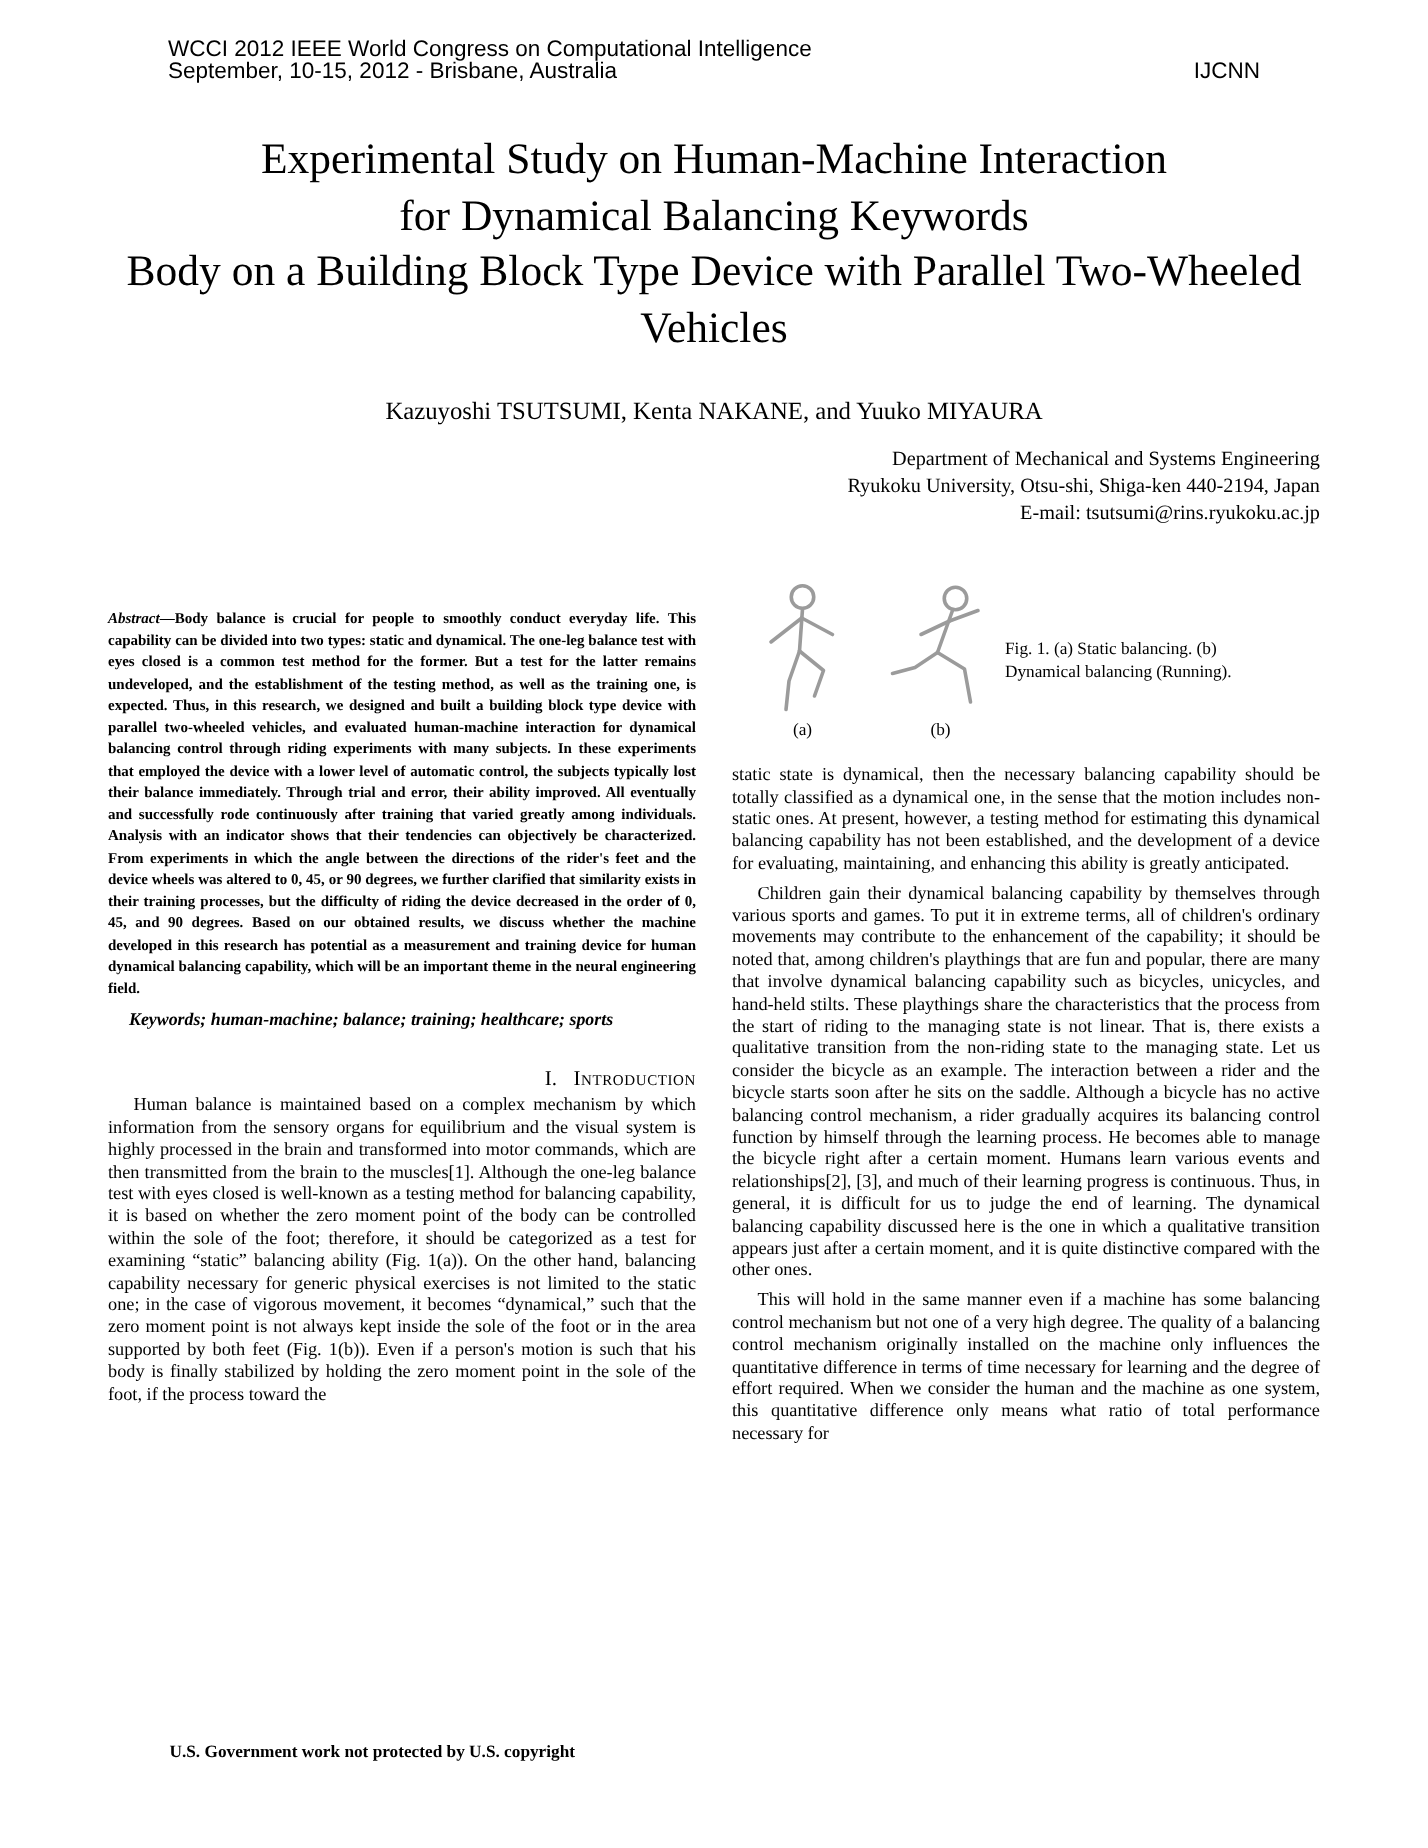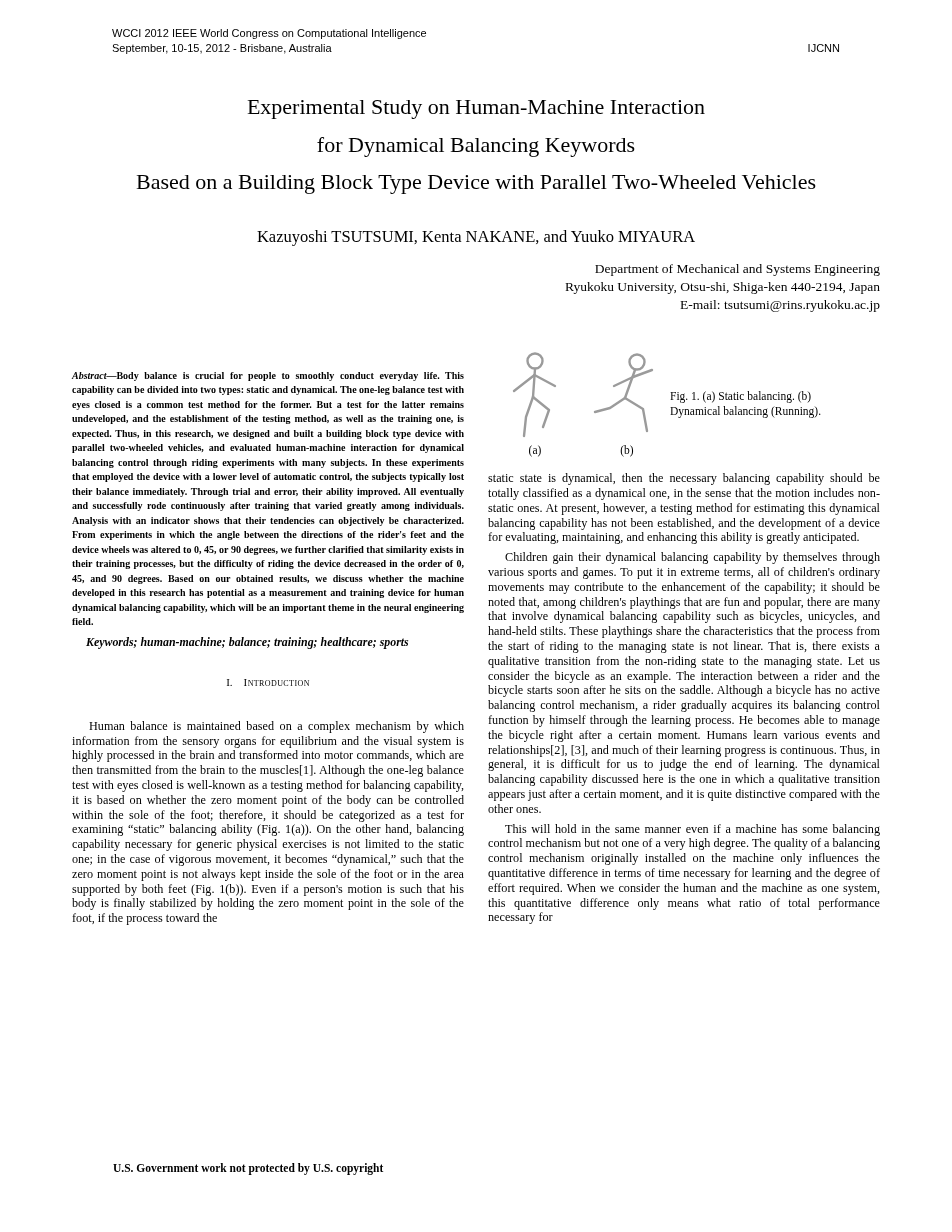--- a/index.html
+++ b/index.html
@@ -13,28 +13,28 @@
     font-family: "Liberation Serif", "DejaVu Serif", serif;
     padding: 26px 72px 0 72px;
     overflow: hidden;
   }
   .running-header {
     display: flex;
     justify-content: space-between;
     align-items: flex-end;
     padding: 0 40px;
     font-family: "Liberation Sans", "DejaVu Sans", sans-serif;
-    font-size: 11px;
+    font-size: 15px;
     line-height: 14.5px;
   }
   .title-block {
     margin-top: 33px;
     text-align: center;
     font-weight: normal;
-    font-size: 22px;
+    font-size: 29px;
     line-height: 37.5px;
   }
   .title-line { display: block; }
   .authors {
     margin-top: 26px;
     text-align: center;
     font-size: 16.5px;
   }
   .affiliation {
     margin-top: 13px;
@@ -65,24 +65,24 @@
     margin-top: 16px;
     font-weight: bold;
     font-style: italic;
     font-size: 11.9px;
     line-height: 14.5px;
     text-indent: 14px;
     text-align: left;
   }
   .section-heading {
     margin-top: 26px;
-    margin-bottom: 29px;
-    text-align: center;
+    margin-bottom: 2px;
+    text-align: right;
     font-weight: normal;
-    font-size: 11px;
+    font-size: 14px;
   }
   .section-number { margin-right: 11px; }
   .sc { font-variant: small-caps; letter-spacing: 0.4px; }
   .body-ind { text-indent: 17px; }
   .figure-row {
     display: flex;
     align-items: center;
     margin: 2px 0 14px 8px;
     text-align: left;
   }
@@ -112,21 +112,21 @@
     <div>
       <div>WCCI 2012 IEEE World Congress on Computational Intelligence</div>
       <div>September, 10-15, 2012 - Brisbane, Australia</div>
     </div>
     <div>IJCNN</div>
   </header>
 
   <h1 class="title-block">
     <span class="title-line">Experimental Study on Human-Machine Interaction</span>
     <span class="title-line">for Dynamical Balancing Keywords</span>
-    <span class="title-line">Based on a Building Block Type Device with Parallel Two-Wheeled Vehicles</span>
+    <span class="title-line">Body on a Building Block Type Device with Parallel Two-Wheeled Vehicles</span>
   </h1>
 
   <div class="authors">Kazuyoshi TSUTSUMI, Kenta NAKANE, and Yuuko MIYAURA</div>
 
   <div class="affiliation">
     <div>Department of Mechanical and Systems Engineering</div>
     <div>Ryukoku University, Otsu-shi, Shiga-ken 440-2194, Japan</div>
     <div>E-mail: tsutsumi@rins.ryukoku.ac.jp</div>
   </div>
 

